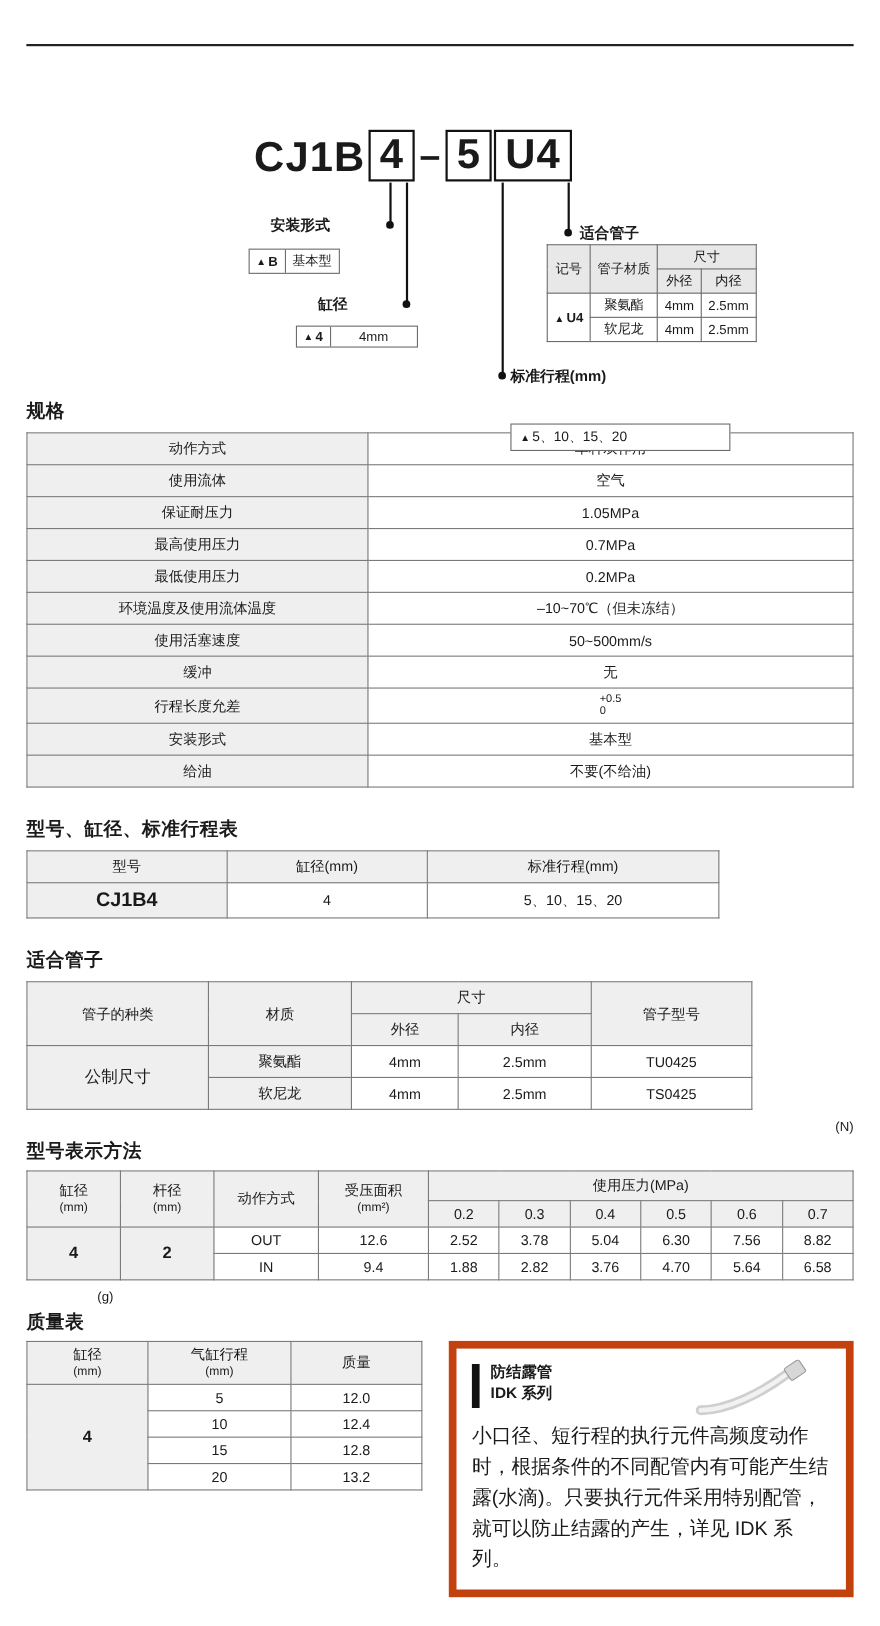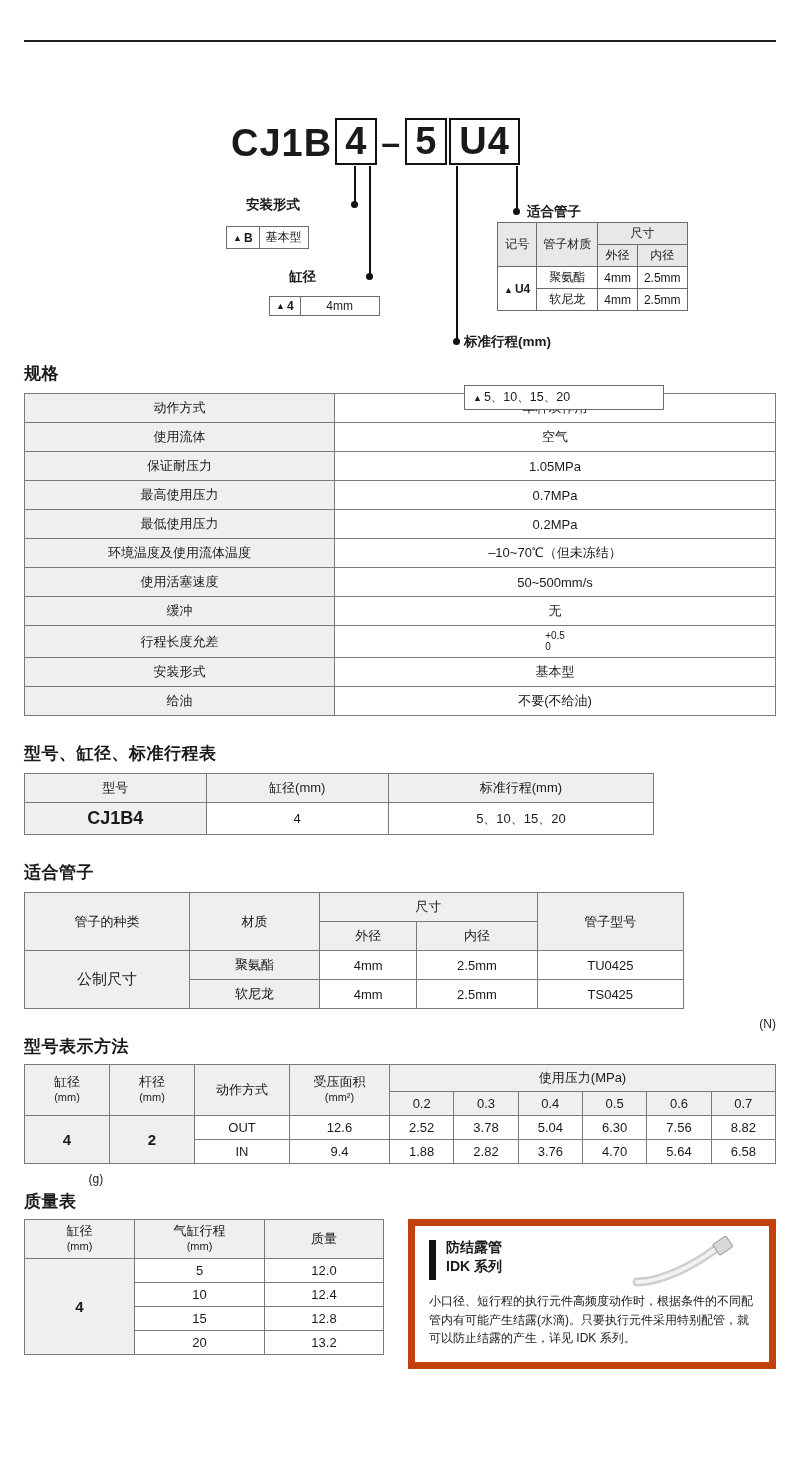--- a/index.html
+++ b/index.html
@@ -218,21 +218,21 @@
     border: 7px solid #c2410c;
     padding: 12px 14px 14px 14px;
     position: relative;
     min-height: 150px;
   }
   .note-head { display: flex; align-items: flex-start; gap: 10px; }
   .note-bar { width: 7px; background: #111; height: 40px; margin-top: 2px; }
   .note-title { font-size: 14px; font-weight: bold; line-height: 1.35; }
   .note-title .series { font-weight: bold; }
   .note-body {
-    font-size: 12px;
+    font-size: 18px;
     line-height: 1.55;
     margin-top: 12px;
   }
   .tube-pic {
     position: absolute;
     right: 18px; top: 10px;
     width: 120px; height: 52px;
   }
 </style>
 </head>

